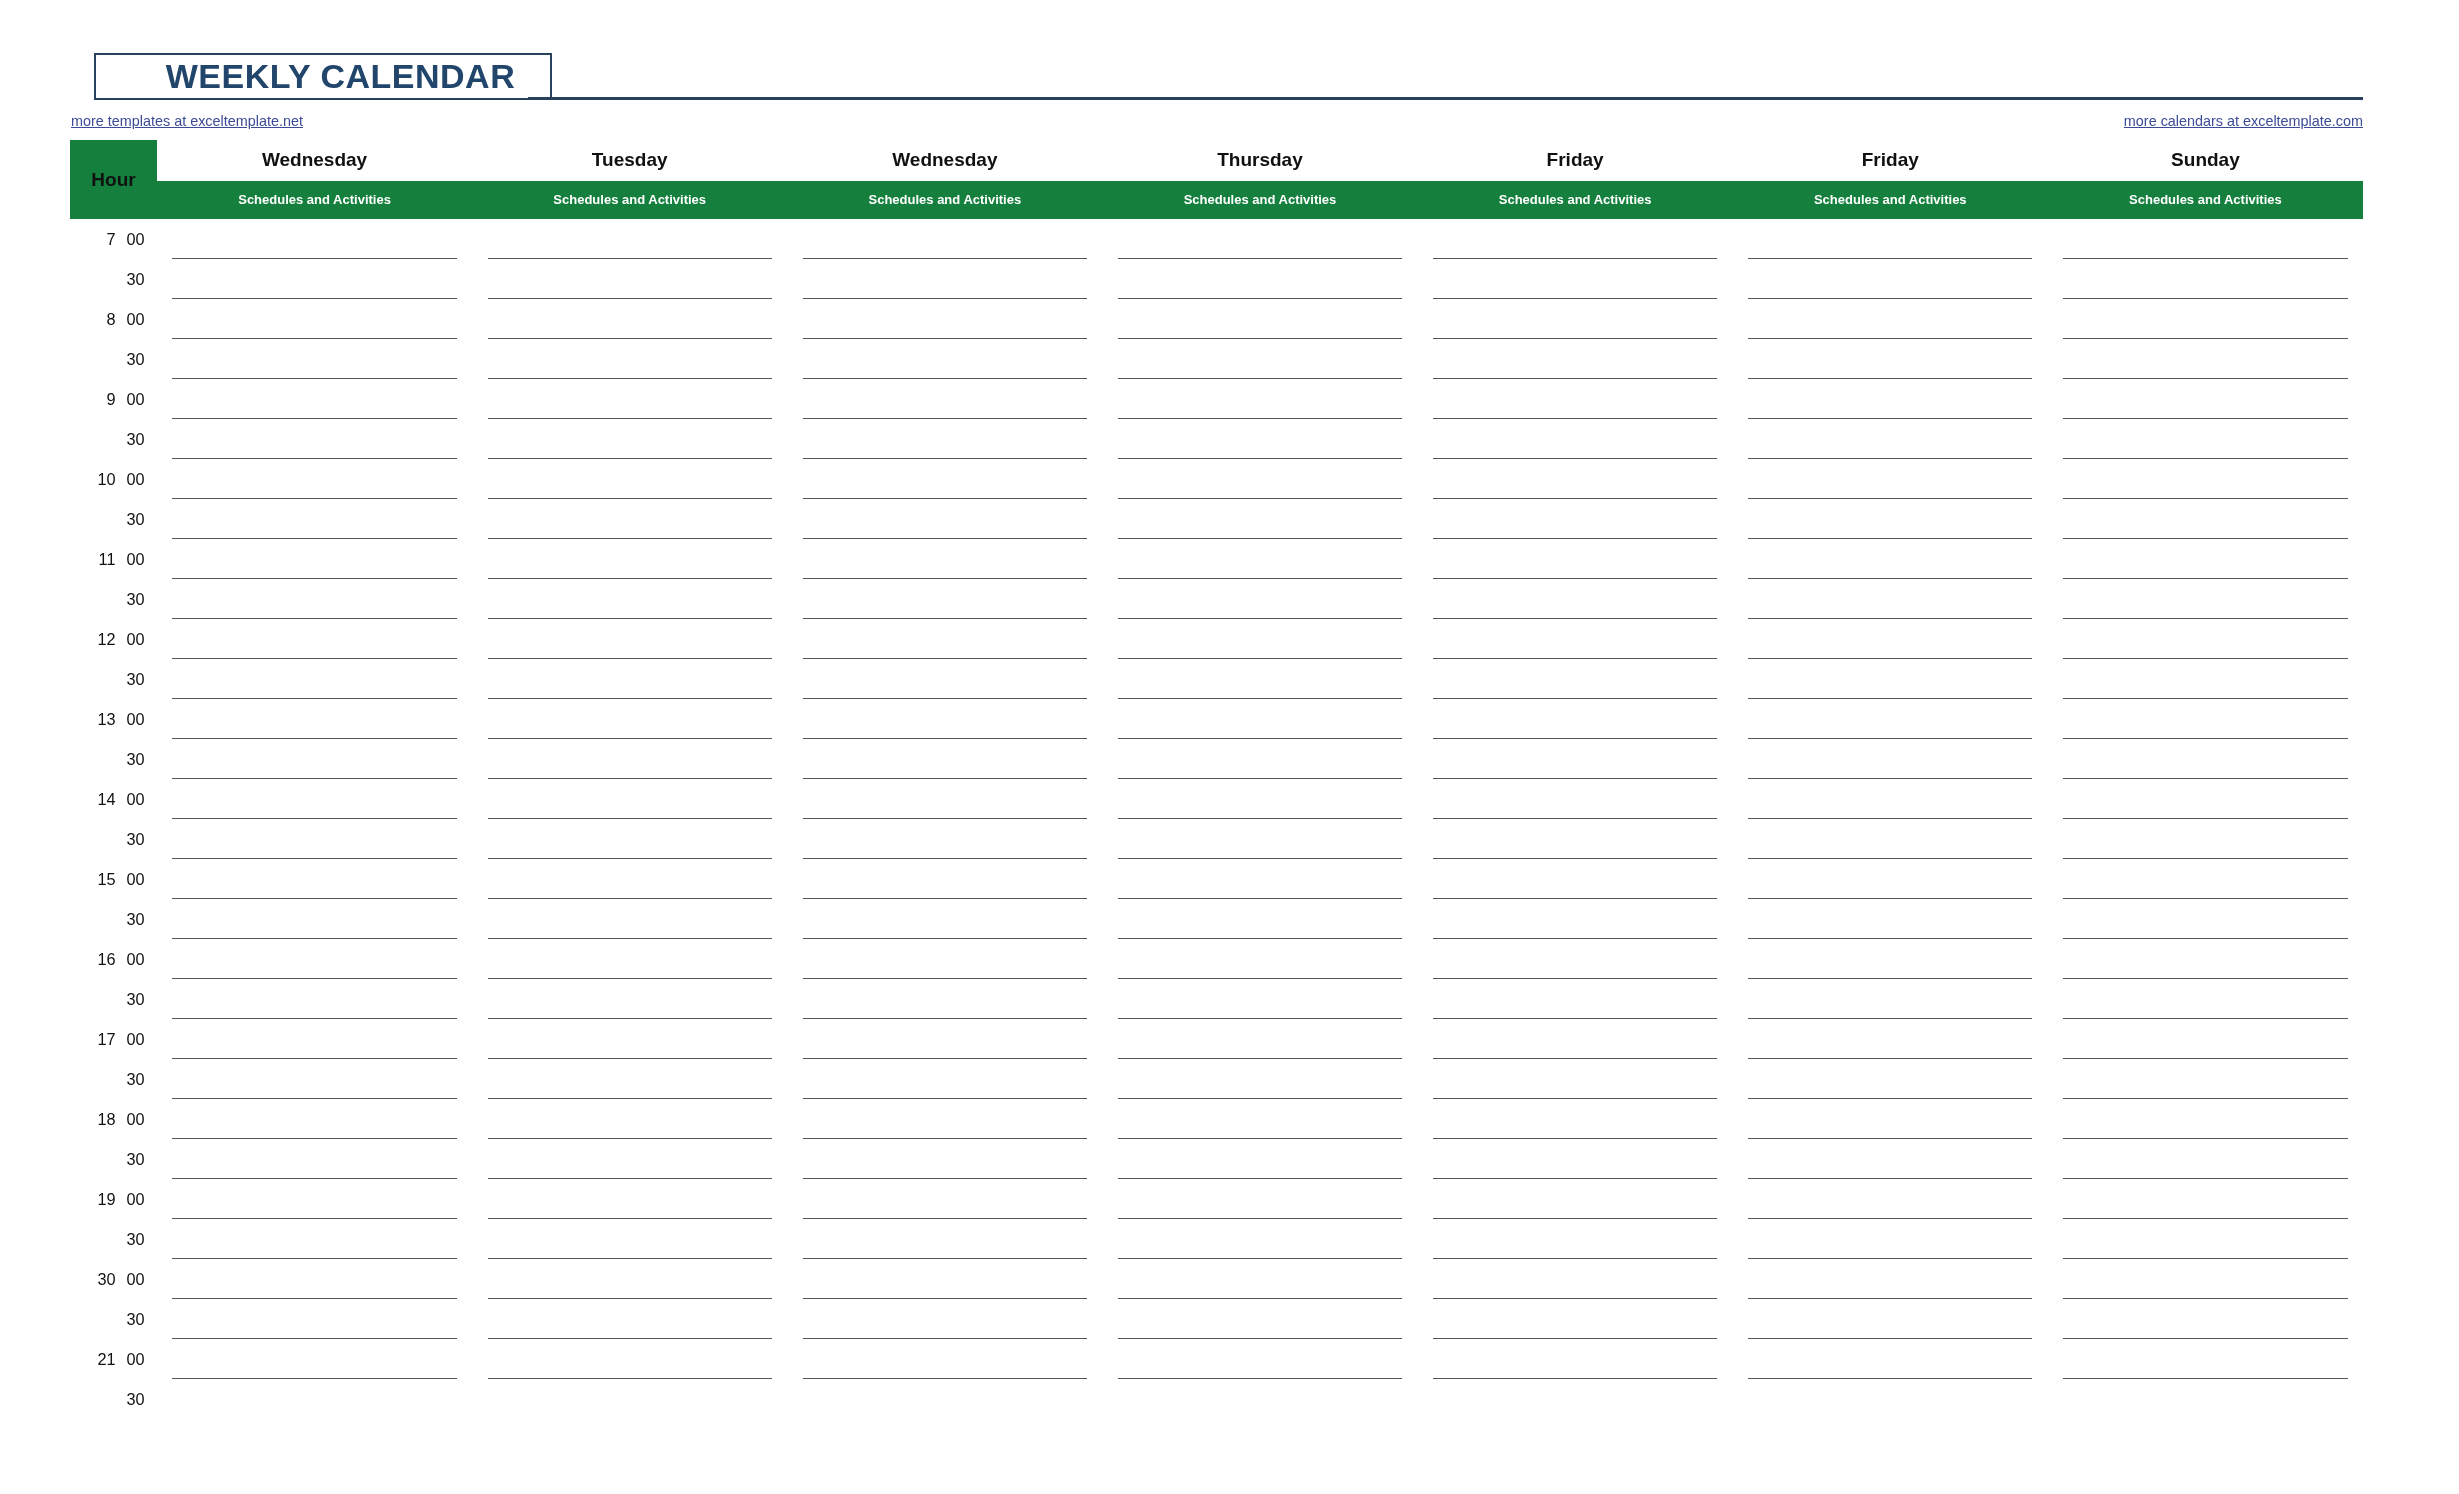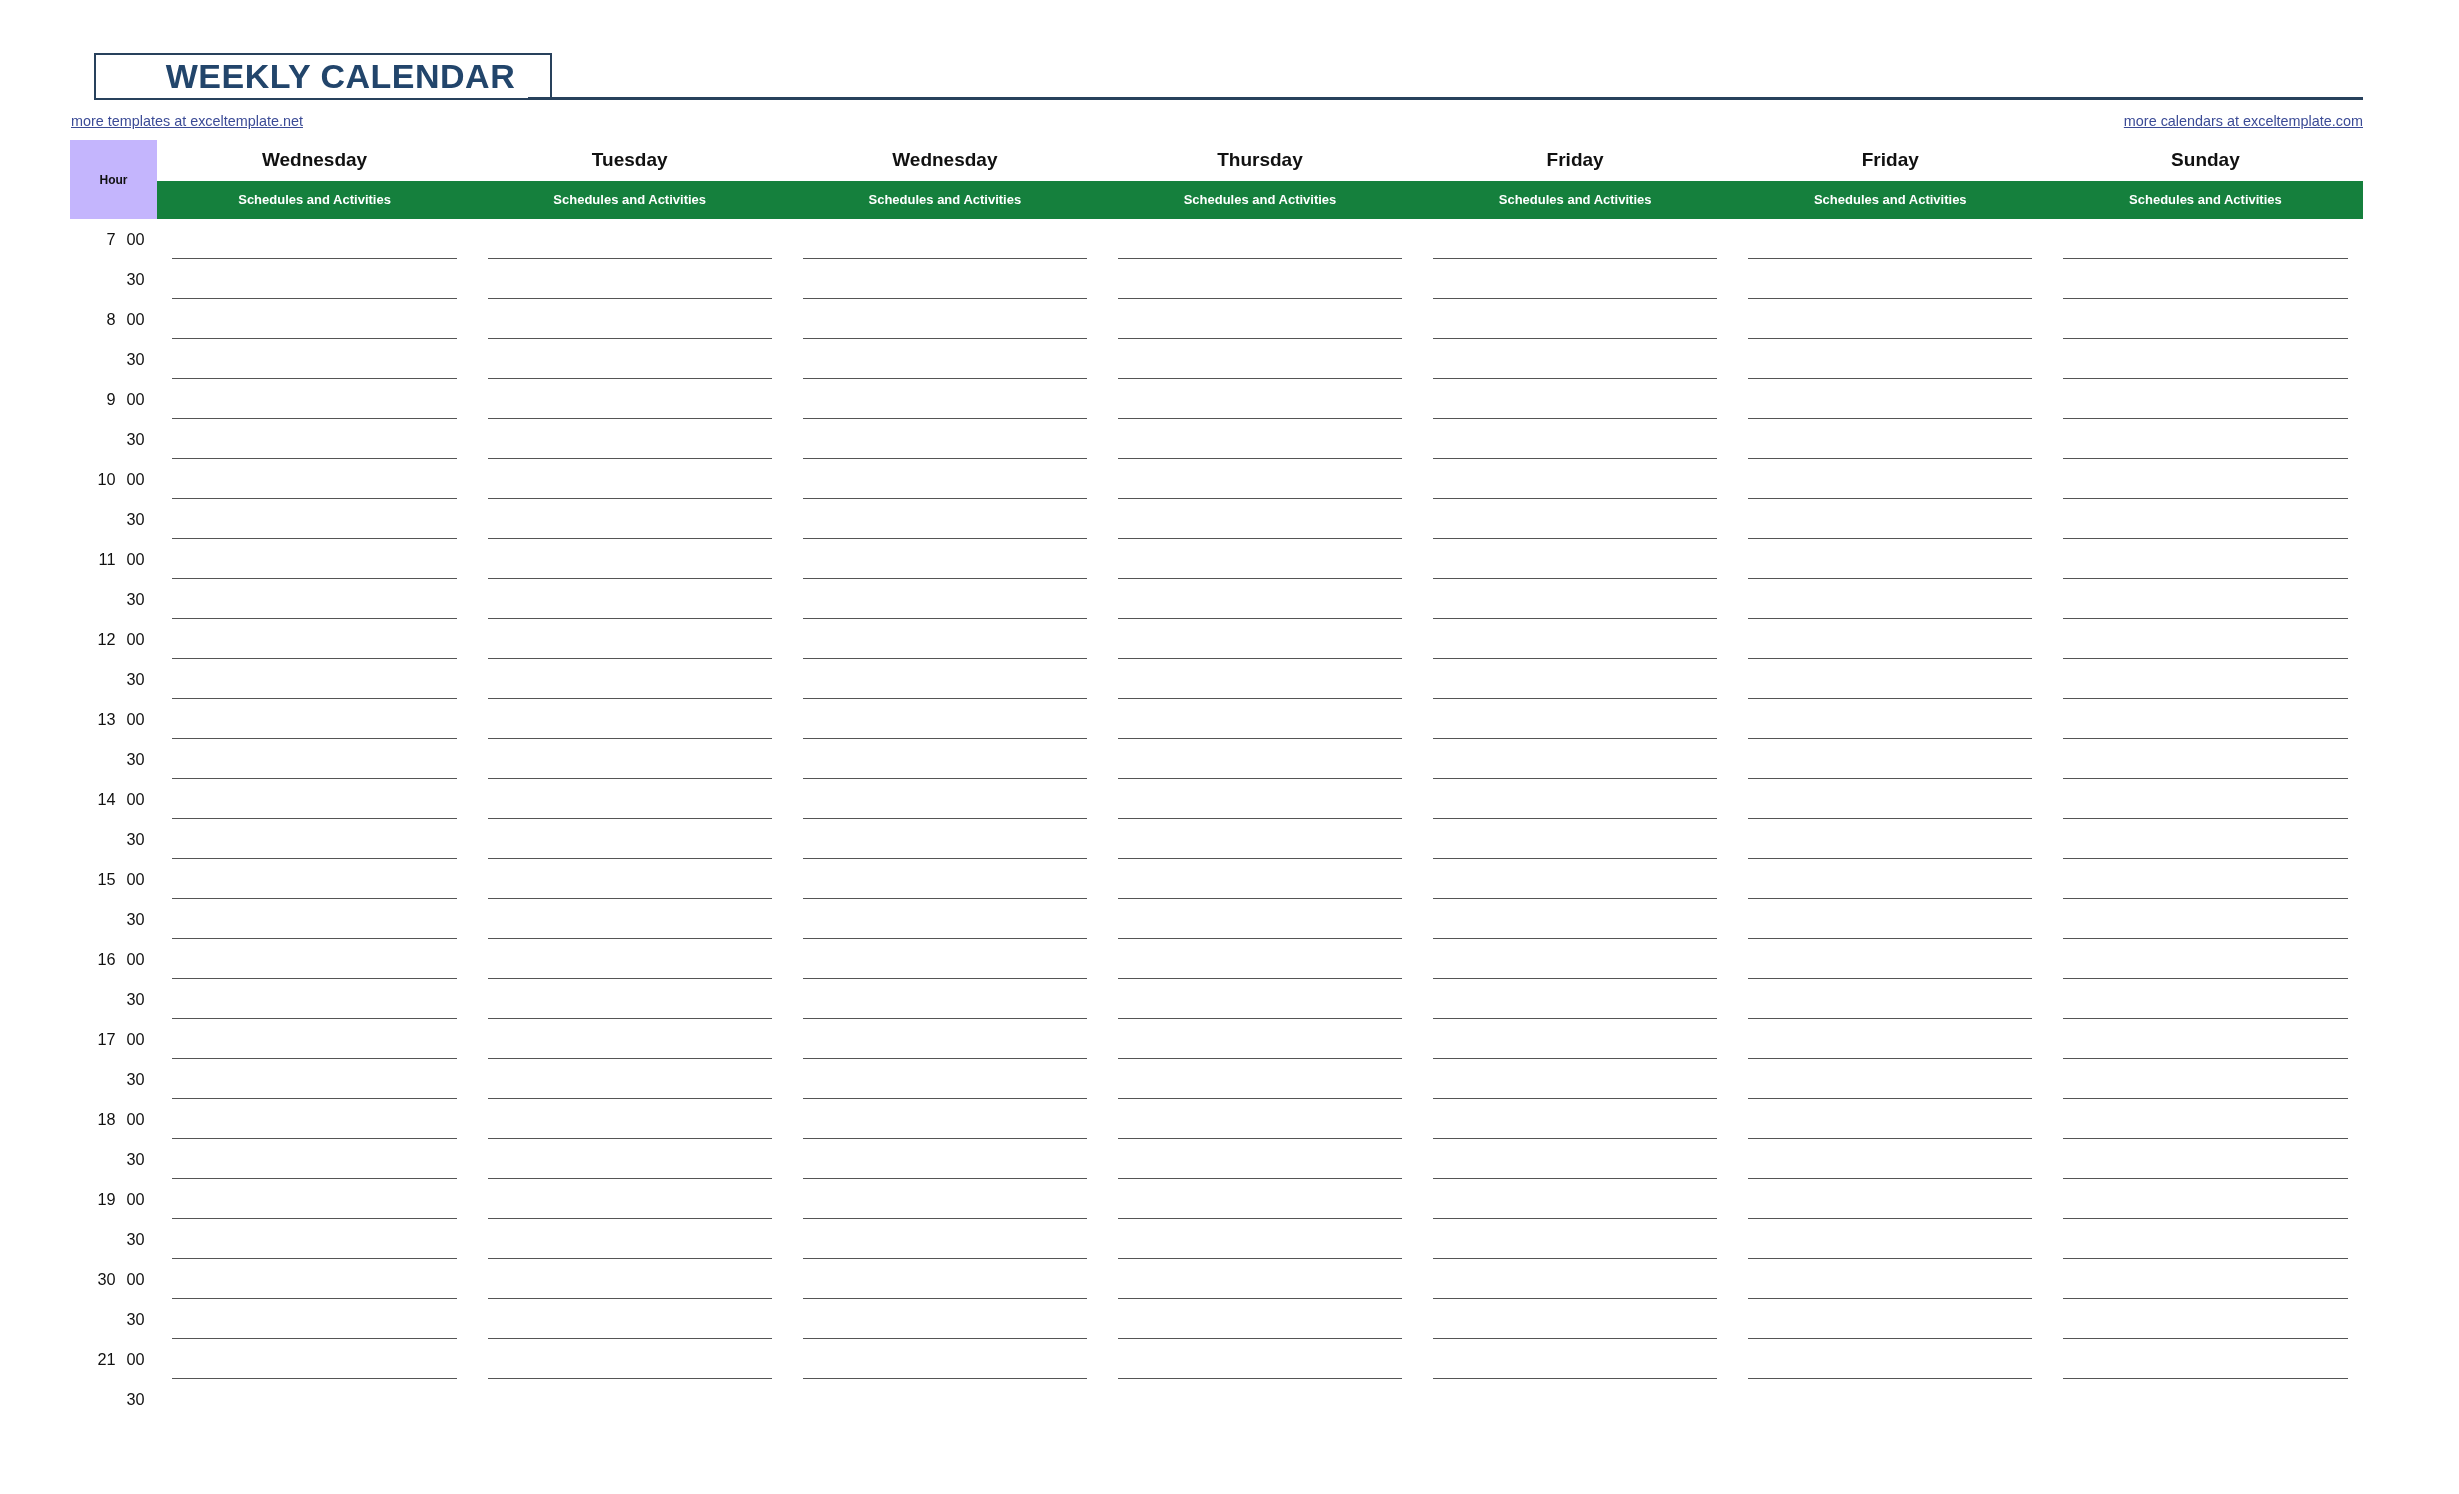--- a/index.html
+++ b/index.html
@@ -77,24 +77,24 @@
   #calendar-table td, #calendar-table th {
     padding: 0;
     margin: 0;
     border: 0;
   }
 
   
   .hour-head {
     width: 87px;
     border: 1.9px solid #1a1a1a;
-    background: #c4b5fd;
+    background: #15803d;
     text-align: center;
     vertical-align: middle;
-    font-size: 12px;
+    font-size: 19px;
     font-weight: bold;
     color: #111111;
     height: 79px;
   }
   .day-name-cell {
     border-top: 1.9px solid #1a1a1a;
     border-left: 1.9px solid #1a1a1a;
     border-right: 1.9px solid #1a1a1a;
     background: #ffffff;
     text-align: center;

